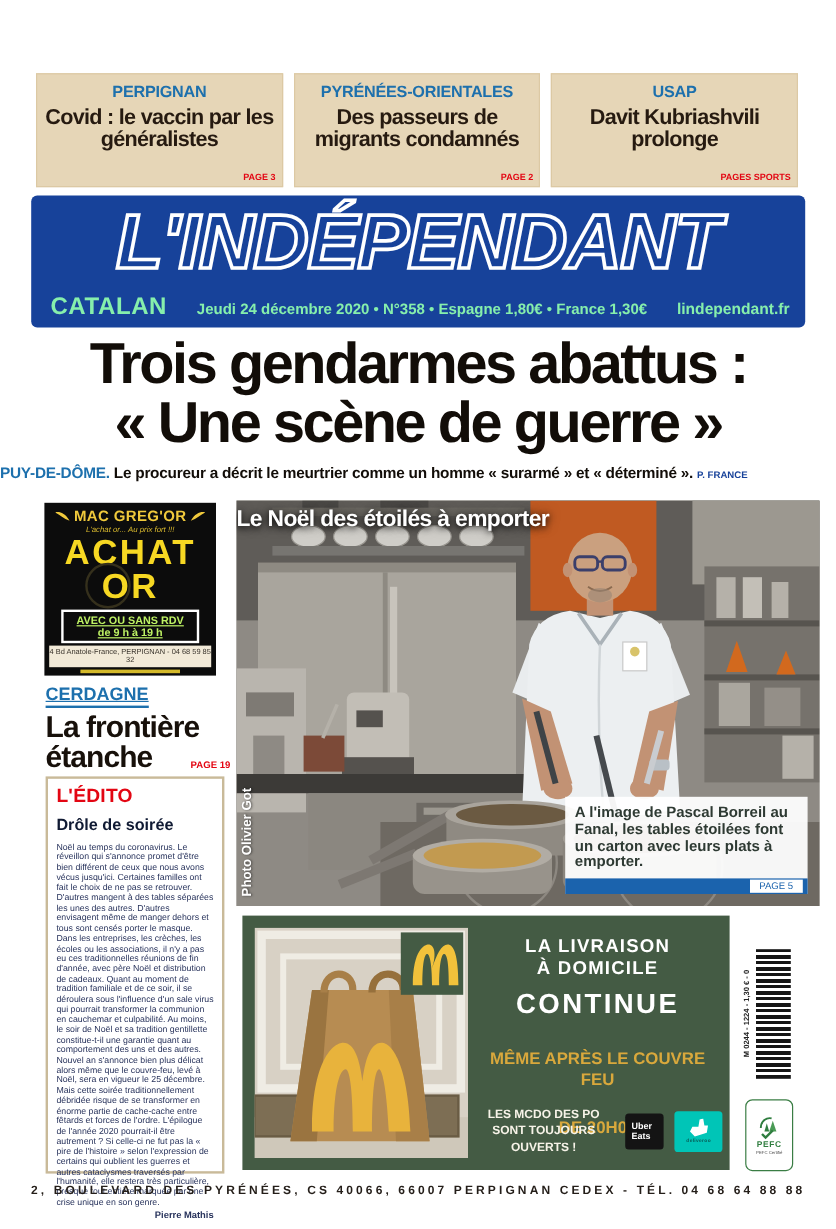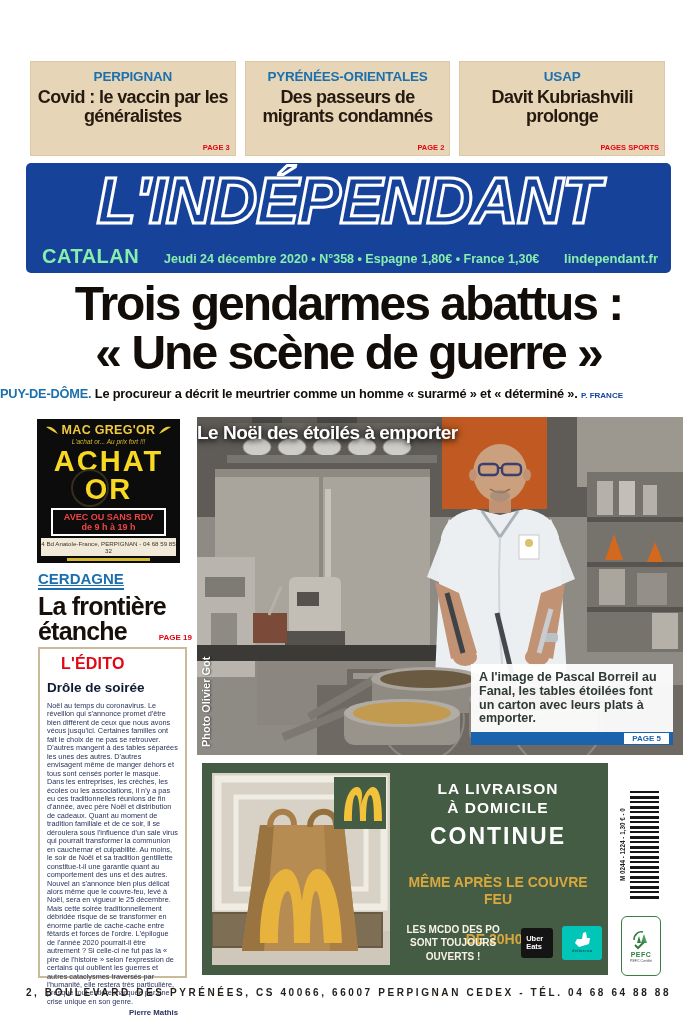--- a/index.html
+++ b/index.html
@@ -39,59 +39,59 @@
   .gold-ad{position:absolute;left:37px;top:419px;width:143px;height:144px;background:#0c0c0c;
            overflow:hidden;}
   .mg-brandrow{display:flex;align-items:center;justify-content:center;gap:3px;margin-top:4px;}
   .mg-brand{color:#f0c93c;font-weight:bold;font-size:12.5px;letter-spacing:0.3px;white-space:nowrap;}
   .mg-tagline{text-align:center;color:#d9b92e;font-style:italic;font-size:6.5px;margin-top:1px;}
   .mg-achat{text-align:center;color:#f7d823;font-weight:bold;font-size:29px;line-height:0.95;
             letter-spacing:2px;margin-top:3px;position:relative;}
   .mg-or{display:inline-block;position:relative;}
   .mg-or::before{content:"";position:absolute;left:-14px;top:-7px;width:34px;height:34px;
                  border:2px solid #35301c;border-radius:50%;}
-  .mg-rdv{border:2px solid #ffffff;margin:5px 14px 0;padding:2px 0;text-align:center;color:#ef4444;}
+  .mg-rdv{border:2px solid #ffffff;margin:5px 14px 0;padding:2px 0;text-align:center;color:#bef264;text-decoration:underline;}
   .mg-rdv-l1{font-weight:bold;font-size:9px;}
   .mg-rdv-l2{font-weight:bold;font-size:9px;}
   .mg-address{position:absolute;bottom:7px;left:4px;right:4px;background:#f2ead8;
               color:#3a342c;font-size:6.2px;text-align:center;padding:2px 0;}
   .mg-webbar{position:absolute;bottom:2px;left:30px;right:30px;height:3px;background:#d4b92a;}
 
   
   .cerdagne{position:absolute;left:38px;top:570px;width:150px;}
   .cer-kicker{display:inline-block;color:#1d70ad;font-weight:bold;font-size:15px;
               border-bottom:2px solid #1d70ad;padding-bottom:1px;text-decoration:underline;}
   .cer-title{color:#17100a;font-weight:bold;font-size:25px;line-height:1.0;
              letter-spacing:-0.8px;margin-top:4px;}
   .cer-page{position:absolute;right:-4px;bottom:2px;color:#e30613;font-weight:bold;font-size:8px;}
 
   
   .edito{position:absolute;left:38px;top:647px;width:149px;height:331px;background:#fff;
          border:2px solid #c9ba99;box-sizing:border-box;padding:6px 7px 4px;}
-  .edito-label{color:#e30613;font-weight:bold;font-size:16px;letter-spacing:0.2px;margin-left:14px;}
+  .edito-label{color:#e30613;font-weight:bold;font-size:16px;letter-spacing:0.2px;}
   .edito-title{color:#101a33;font-weight:bold;font-size:13.5px;margin-top:7px;}
   .edito-body{color:#28335c;font-size:7.3px;line-height:1.16;text-align:left;margin-top:7px;}
   .edito-sign{color:#28335c;font-weight:bold;font-size:7.8px;text-align:right;margin-top:2px;}
 
   
   .photo{position:absolute;left:197px;top:417px;width:486px;height:338px;overflow:hidden;
          background:#8e8a84;}
   .photo svg{position:absolute;left:0;top:0;}
   .photo-title{position:absolute;top:5px;left:0;right:0;color:#fff;
                font-weight:bold;font-size:19px;letter-spacing:-0.5px;
                text-shadow:0 2px 5px rgba(0,0,0,0.85),0 0 10px rgba(0,0,0,0.5);}
   .photo-credit{position:absolute;left:15px;bottom:8px;color:#fff;font-weight:bold;font-size:11px;
                 transform:rotate(-90deg);transform-origin:left bottom;white-space:nowrap;
                 text-shadow:0 1px 2px rgba(0,0,0,0.6);}
   .photo-caption{position:absolute;right:10px;bottom:10px;width:186px;
                  background:rgba(255,255,255,0.94);padding:7px 8px 19px;}
   .caption-text{color:#2e3a33;font-weight:bold;font-size:12.5px;line-height:1.1;}
   .caption-bar{position:absolute;left:0;right:0;bottom:0;height:13px;background:#1b63ad;}
   .caption-chip{position:absolute;right:4px;bottom:1px;background:#fff;padding:1px 8px;
-                color:#1b63ad;font-weight:bold;font-size:8px;text-align:center;}
+                color:#1b63ad;font-weight:normal;font-size:8px;text-align:center;}
 
   
   .mcdo{position:absolute;left:202px;top:763px;width:406px;height:212px;background:#445b44;}
   .mcdo-photo{position:absolute;left:10px;top:10px;width:178px;height:192px;overflow:hidden;}
   .mcdo-text{position:absolute;left:192px;right:6px;top:16px;text-align:center;color:#fff;}
   .mcdo-l12{font-weight:bold;font-size:15.5px;letter-spacing:1px;line-height:1.25;}
   .mcdo-l3{font-weight:bold;font-size:23px;letter-spacing:2px;margin-top:5px;}
   .mcdo-l45{color:#d9a83c;font-weight:bold;font-size:14px;line-height:1.2;margin-top:24px;}
   .mcdo-bottom{position:absolute;left:192px;right:6px;bottom:12px;display:flex;
                align-items:center;justify-content:center;gap:9px;}

